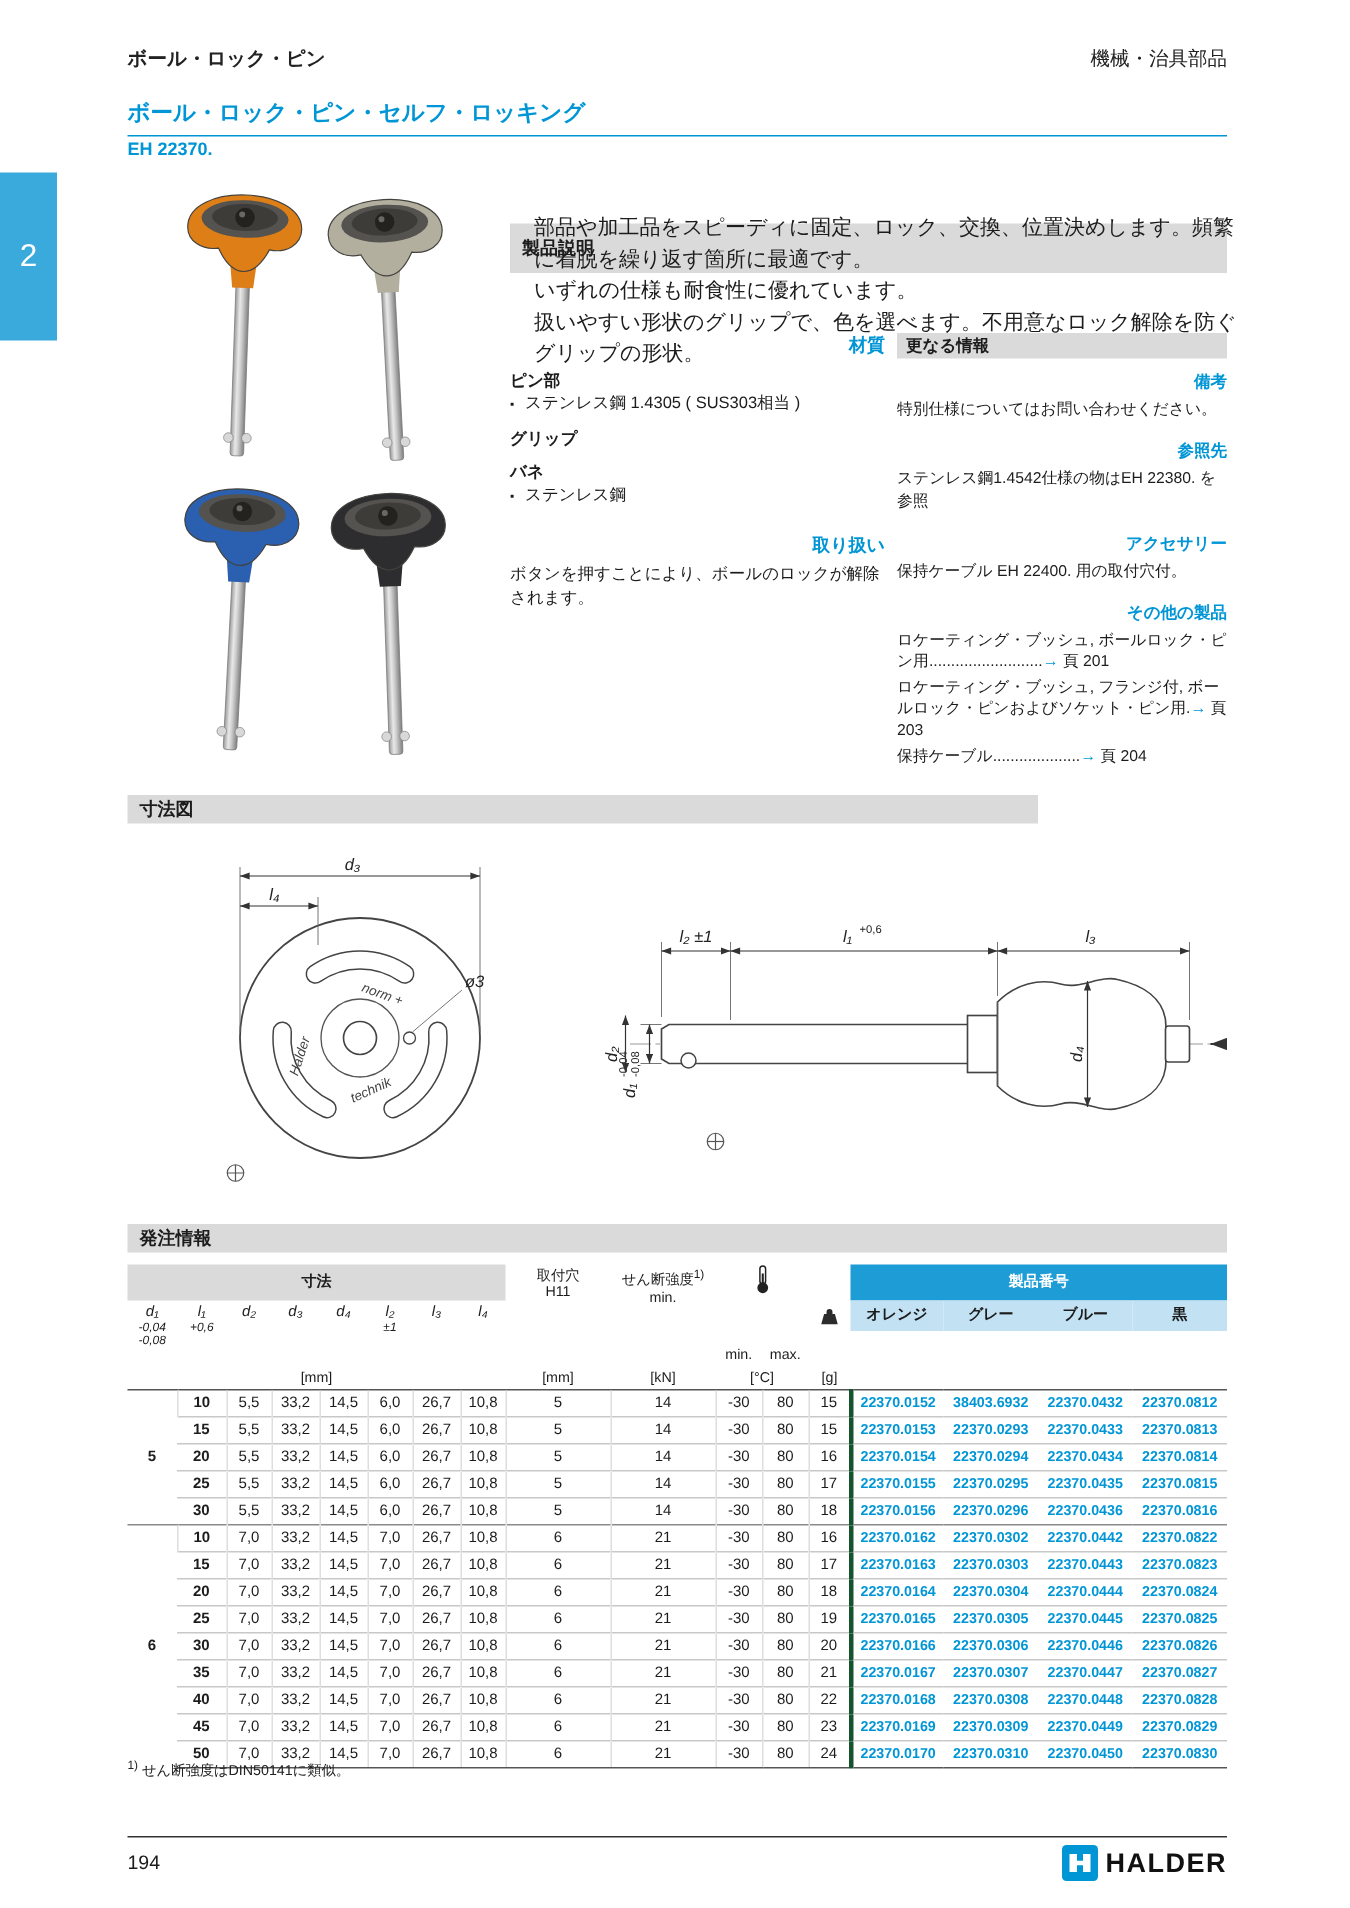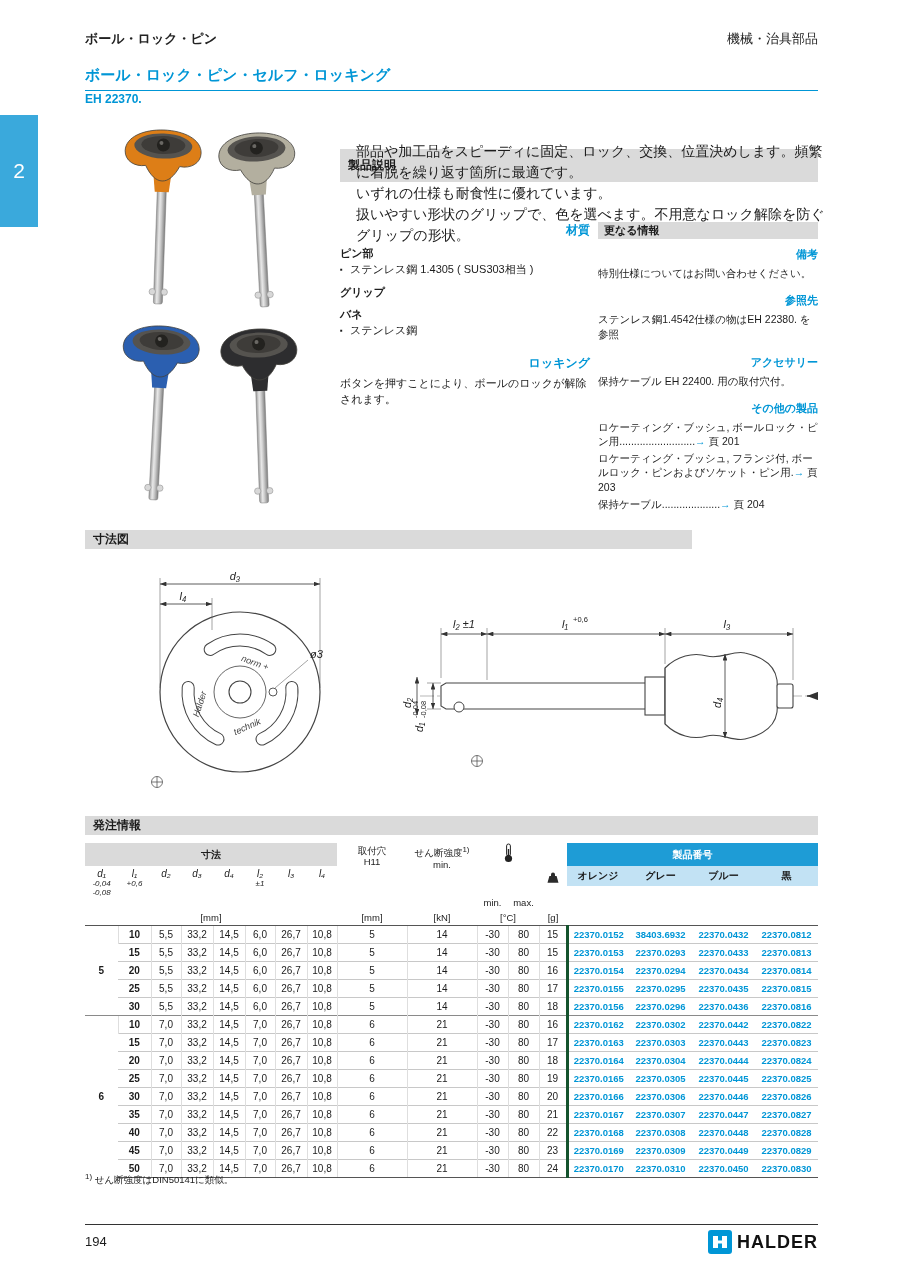--- a/index.html
+++ b/index.html
@@ -141,21 +141,21 @@
     <div class="h-blue">材質</div>
     <div class="mat-label">ピン部</div>
     <ul class="mat">
         <li>ステンレス鋼 1.4305 ( SUS303相当 )</li>
       </ul>
     <div class="mat-label">グリップ</div>
     <div class="mat-label">バネ</div>
     <ul class="mat">
         <li>ステンレス鋼</li>
       </ul>
-    <div class="h-blue" style="margin-top:16px;">ロッキング</div>
+    <div class="h-blue" style="margin-top:16px;">取り扱い</div>
     <p class="body-txt">ボタンを押すことにより、ボールのロックが解除されます。</p>
   </div>
 
   <div class="abs col-right">
     <div class="bar info-bar" style="padding-left:6px;">
       <span>更なる情報</span>
     </div>
     <div class="h-blue sm" style="margin-top:8px;">備考</div>
     <p class="body-txt">特別仕様についてはお問い合わせください。</p>
     <div class="h-blue sm">参照先</div>

